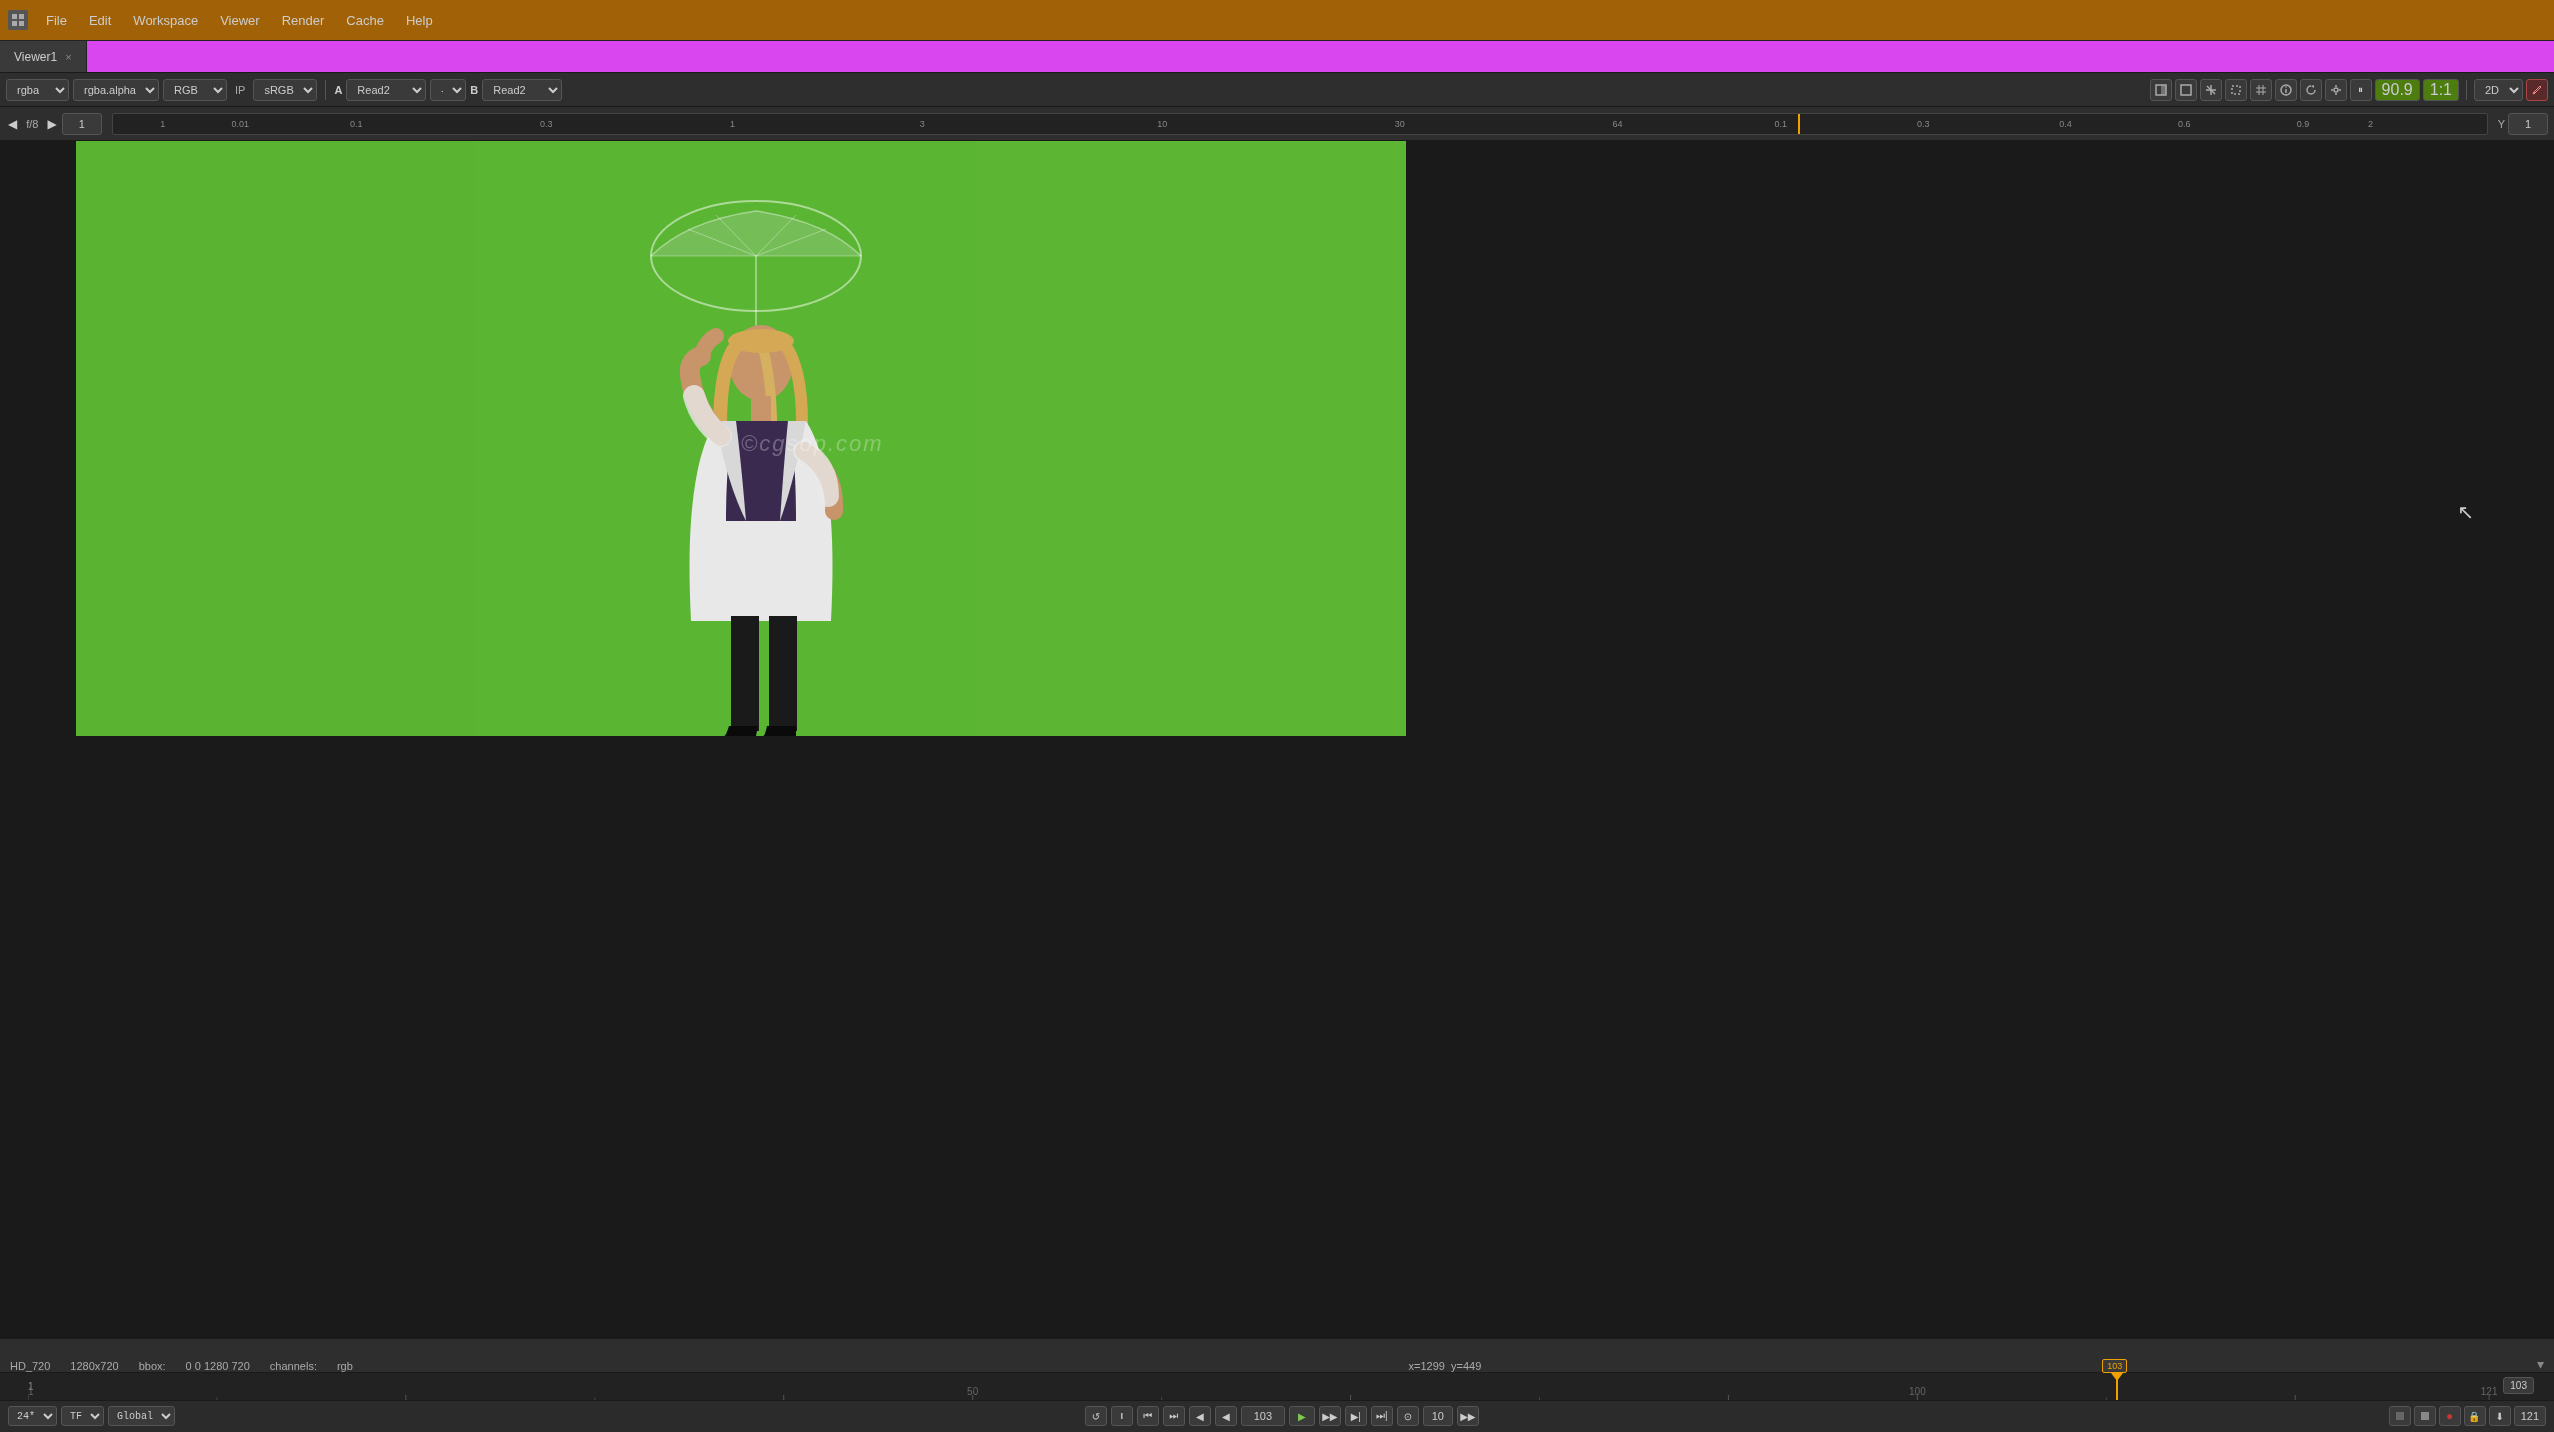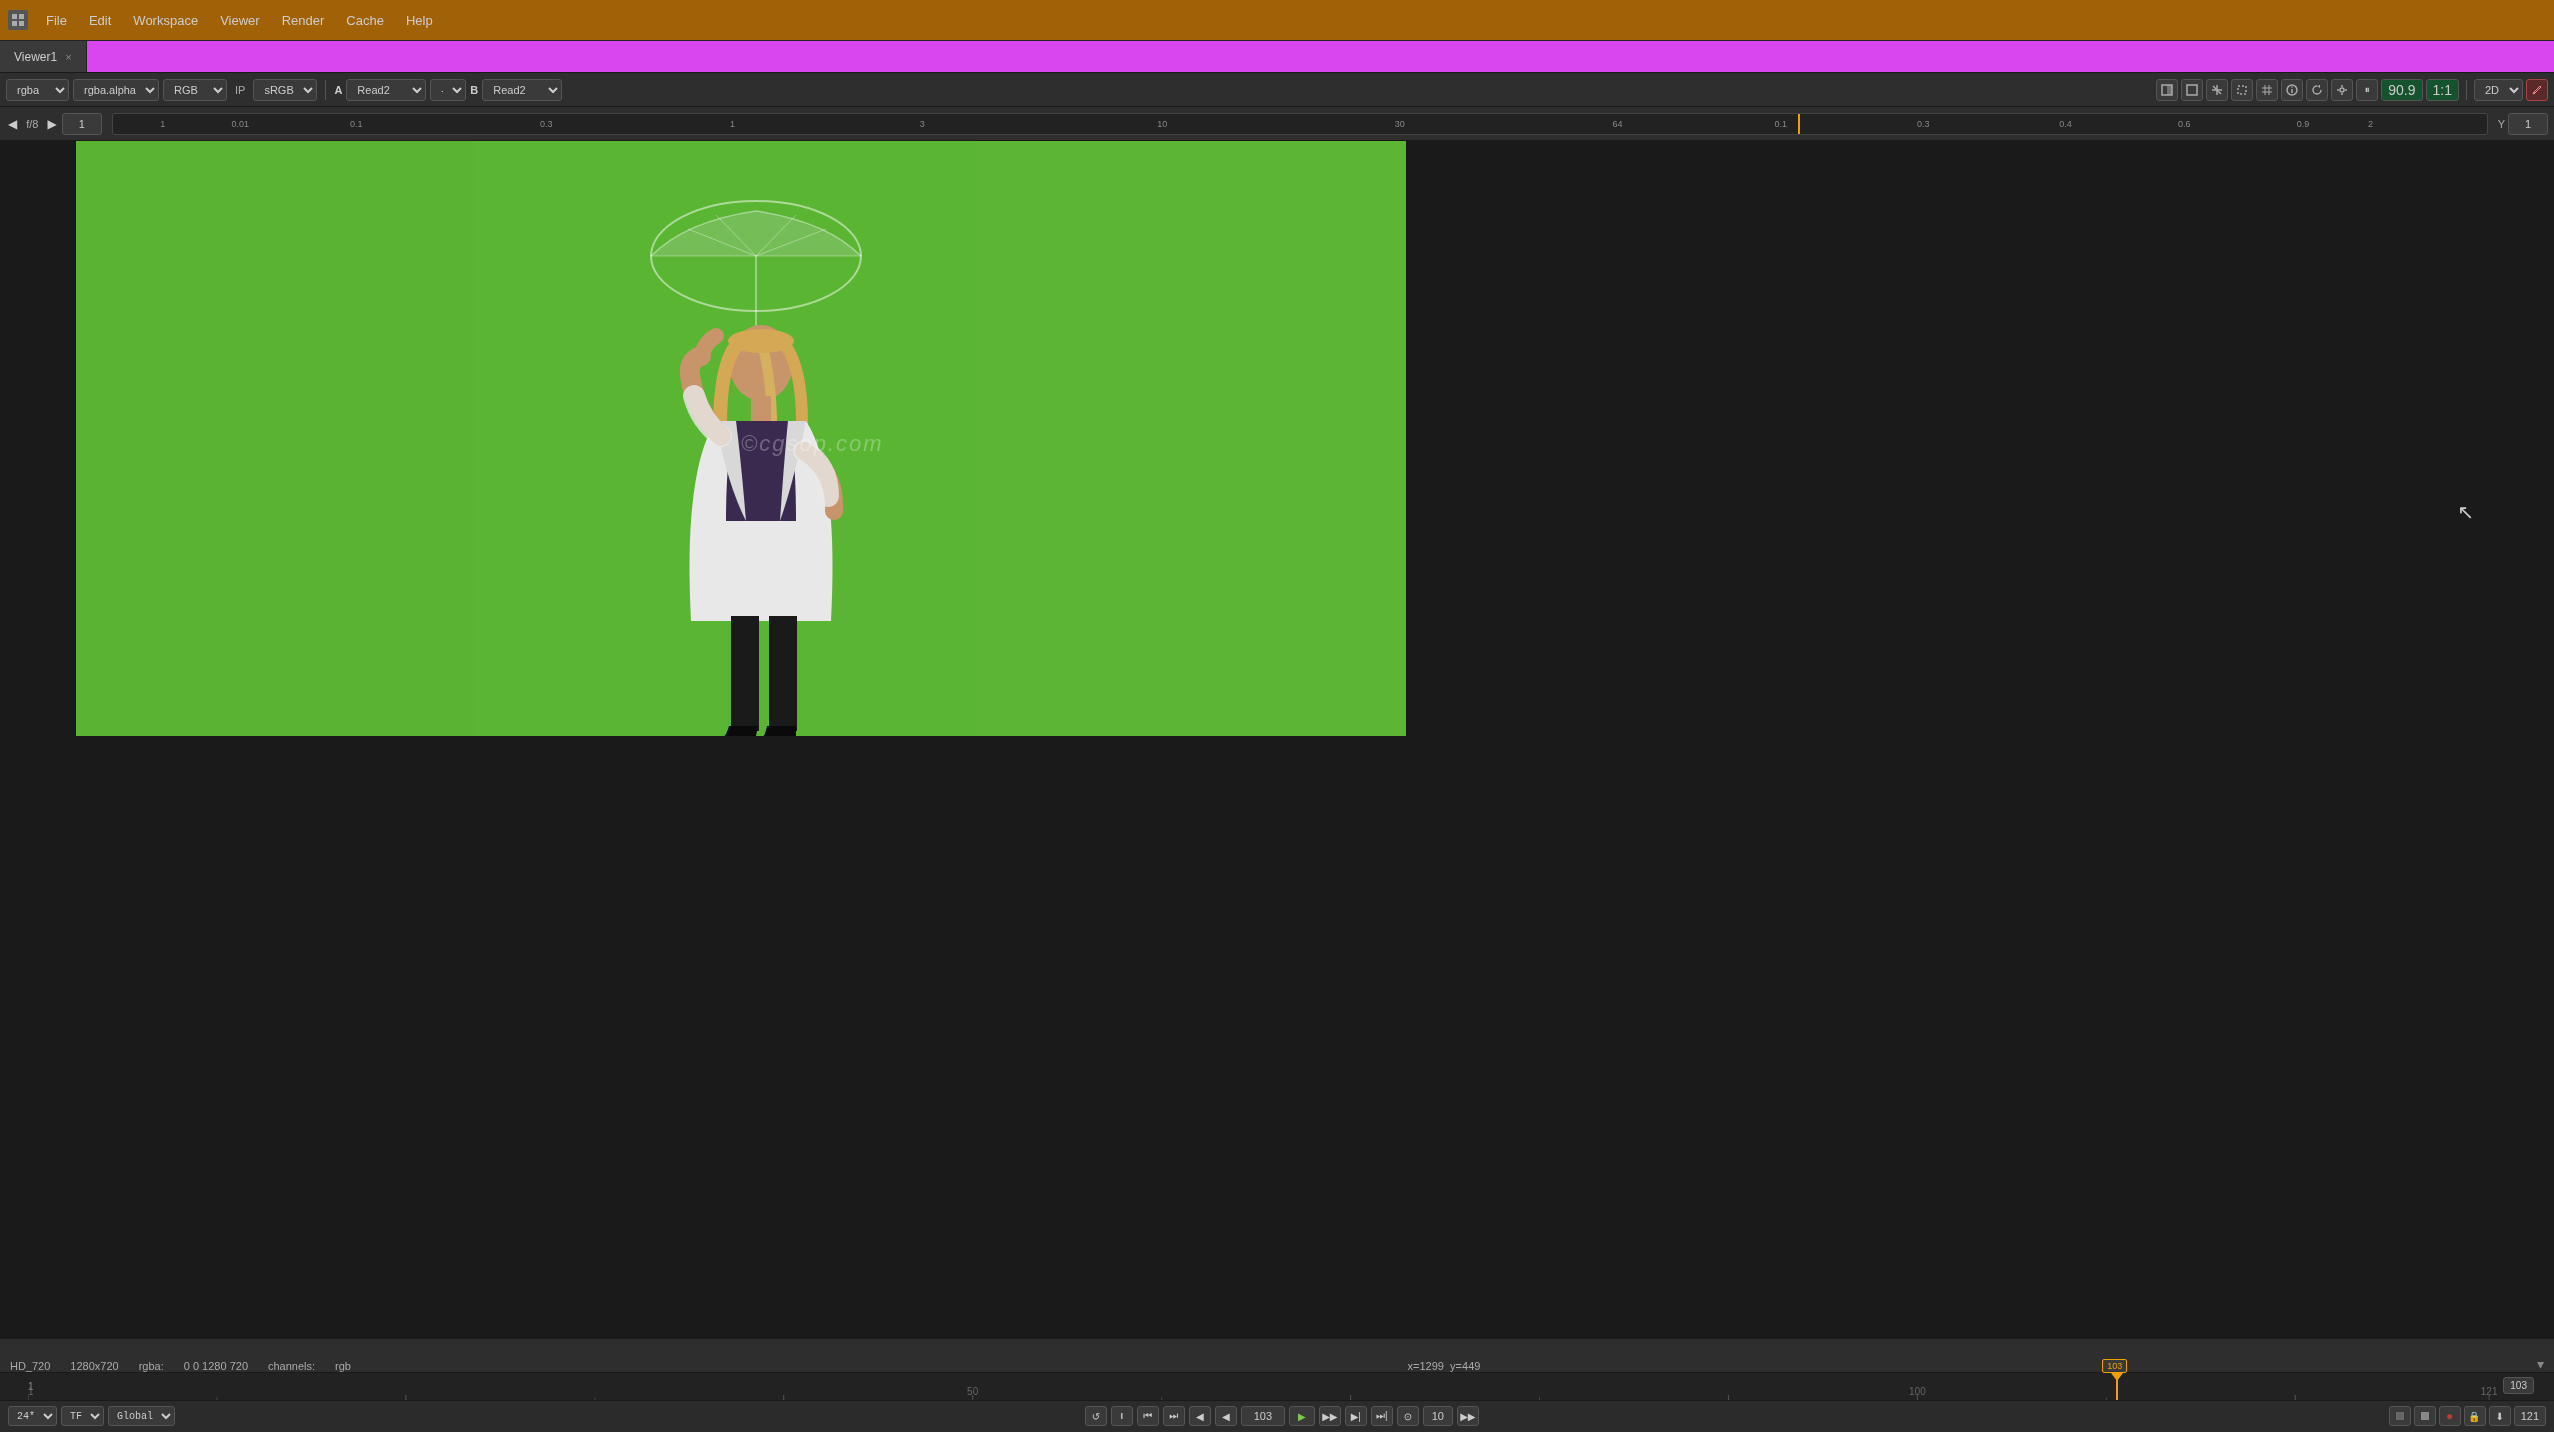--- a/index.html
+++ b/index.html
@@ -119,25 +119,25 @@
       width: 22px;
       height: 22px;
       display: flex;
       align-items: center;
       justify-content: center;
       cursor: pointer;
       color: #ccc;
       font-size: 10px;
     }
     .zoom-display {
-      background: #14532d;
+      background: #4d7c0f;
       border: 1px solid #555;
       border-radius: 3px;
       padding: 2px 6px;
-      font-size: 14px;
+      font-size: 16px;
       color: #ccc;
       height: 22px;
       display: flex;
       align-items: center;
     }
 
     
     #toolbar2 {
       height: 34px;
       background: #2e2e2e;
@@ -588,21 +588,21 @@
   </svg>
 
   <div class="cursor-indicator" style="position:absolute;right:80px;top:30%;font-size:20px;color:#ccc;pointer-events:none;">
     ↖
   </div>
 </div>
 
 <div id="statusbar">
   <span class="status-text">HD_720</span>
   <span class="status-text">1280x720</span>
-  <span class="status-text">rgba:</span>
+  <span class="status-text">bbox:</span>
   <span class="status-text">0 0 1280 720</span>
   <span class="status-text">channels:</span>
   <span class="status-text">rgb</span>
   <span class="status-coords">
     <span>x=1299</span>&nbsp;&nbsp;<span>y=449</span>
   </span>
   <span class="status-arrow">▾</span>
 </div>
 
 <div id="timeline-bar">

